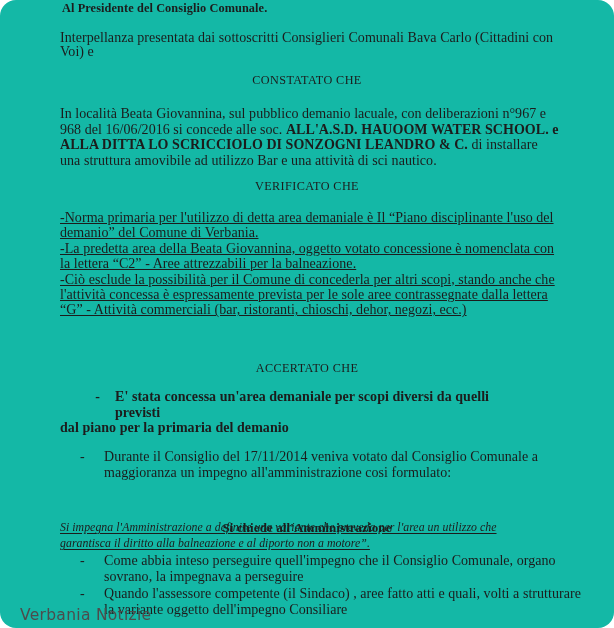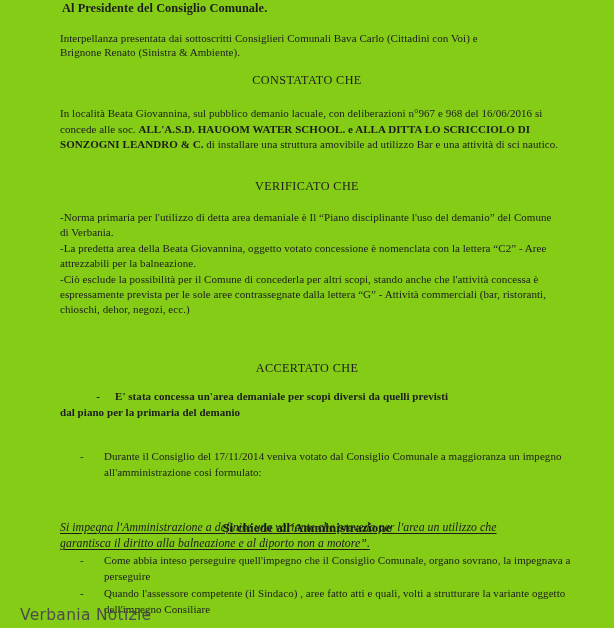--- a/index.html
+++ b/index.html
@@ -14,34 +14,35 @@
     overflow: hidden;
     font-family: "Liberation Serif", "DejaVu Serif", serif;
     color: #1a1a1a;
     -webkit-font-smoothing: none;
   }
 
   
   .page {
     position: absolute;
     inset: 0;
-    background: #84cc16;
+    background: #14b8a6;
+    border-radius: 16px;
   }
 
   .doc {
     position: absolute;
     left: 0;
     top: 0;
     width: 614px;
     padding: 0;
   }
 
   .blk {
     position: absolute;
-    font-size: 11px;
+    font-size: 14px;
     line-height: 14.4px;
     color: #1c1c1c;
     text-align: left;
     letter-spacing: 0.05px;
   }
 
   .bold { font-weight: bold; }
 
   .heading-top {
     font-weight: bold;
@@ -113,32 +114,31 @@
 </head>
 <body>
 
 <div class="page">
   <div class="doc">
 
     <div class="blk heading-top" style="left:62px; top:1px; width:420px;">Al Presidente del Consiglio Comunale.</div>
 
     <div class="blk para" style="left:60px; top:31px;">
       <div>Interpellanza presentata dai sottoscritti Consiglieri Comunali Bava Carlo (Cittadini con Voi) e</div>
-      <div>Brignone Renato (Sinistra &amp; Ambiente).</div>
     </div>
 
     <div class="blk section-heading" style="top:73px;">CONSTATATO CHE</div>
 
     <div class="blk para" style="left:60px; top:106px; width:500px; line-height:15.6px;">
       <span>In località Beata Giovannina, sul pubblico demanio lacuale, con deliberazioni n°967 e 968 del 16/06/2016  si concede alle soc. </span><span class="bold">ALL'A.S.D. HAUOOM WATER SCHOOL. e ALLA DITTA LO SCRICCIOLO DI SONZOGNI LEANDRO &amp; C.</span><span>  di installare una struttura amovibile ad utilizzo Bar e una attività di sci nautico.</span>
     </div>
 
     <div class="blk section-heading" style="top:179px;">VERIFICATO CHE</div>
 
-    <div class="blk para" style="left:60px; top:210px; width:500px; line-height:15.4px;">
+    <div class="blk para" style="left:60px; top:210px; width:500px; line-height:15.4px;text-decoration:underline;">
       <div>-Norma primaria per l'utilizzo di detta area demaniale è Il “Piano disciplinante l'uso del demanio” del Comune di Verbania.</div>
       <div>-La predetta area della Beata Giovannina, oggetto votato concessione è nomenclata con la lettera “C2” - Aree attrezzabili per la balneazione.</div>
       <div>-Ciò esclude la possibilità per il Comune di concederla per altri scopi, stando anche che l'attività concessa è espressamente prevista per le sole aree contrassegnate dalla lettera “G” - Attività commerciali (bar, ristoranti, chioschi, dehor, negozi, ecc.)</div>
     </div>
 
     <div class="blk section-heading" style="top:361px;">ACCERTATO CHE</div>
 
     <div class="blk hang-bold" style="left:60px; top:389px; width:470px; line-height:15.6px;">
       <div class="bullet-row">
         <span class="bullet-mark" style="width:40px; flex:0 0 40px; text-align:right; padding-right:15px;">-</span>

